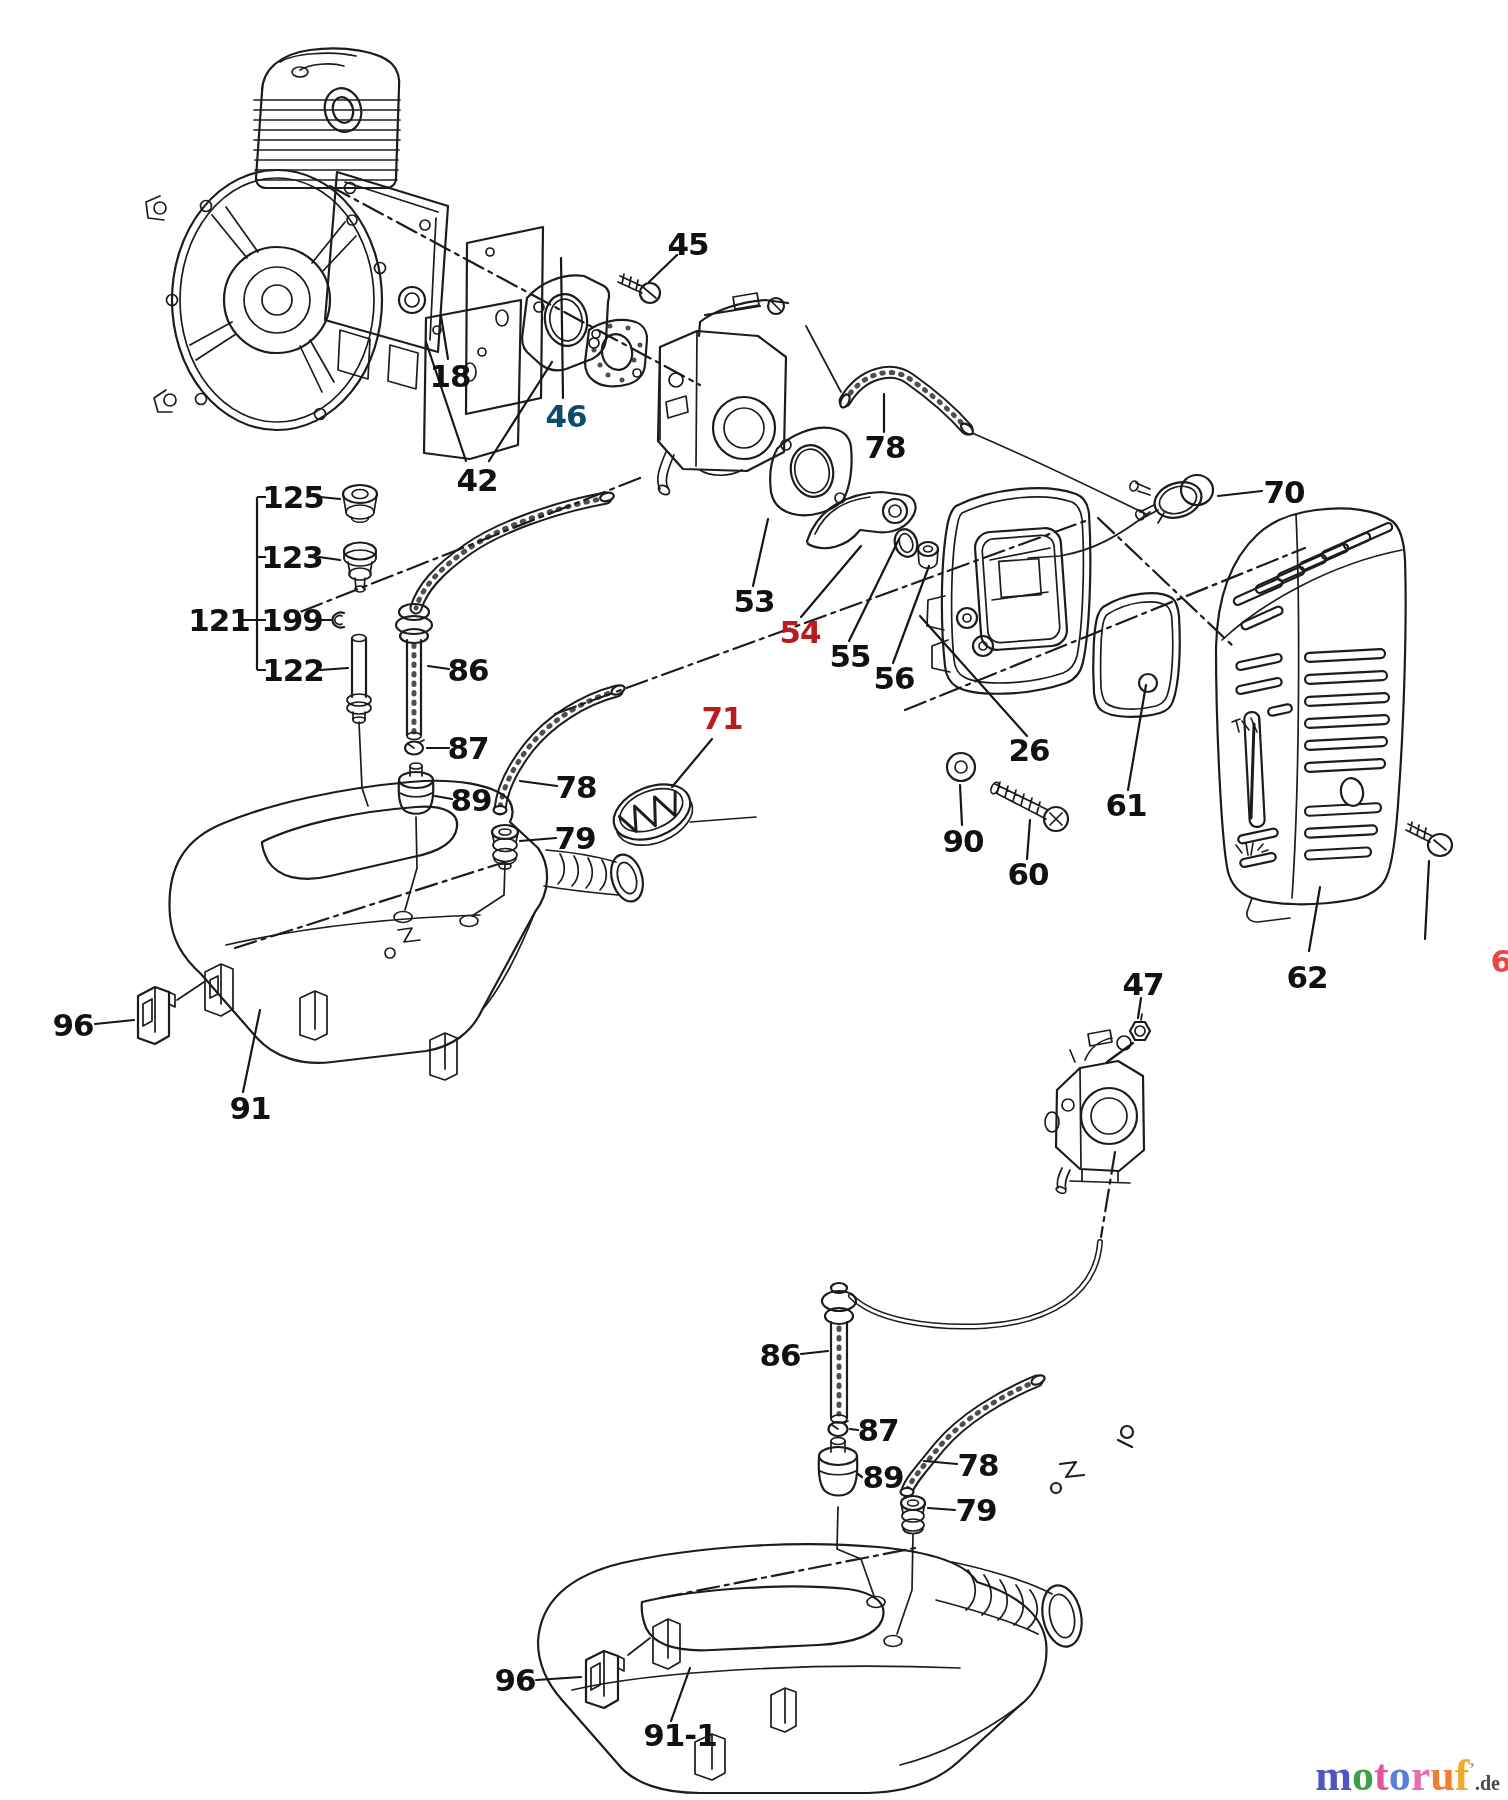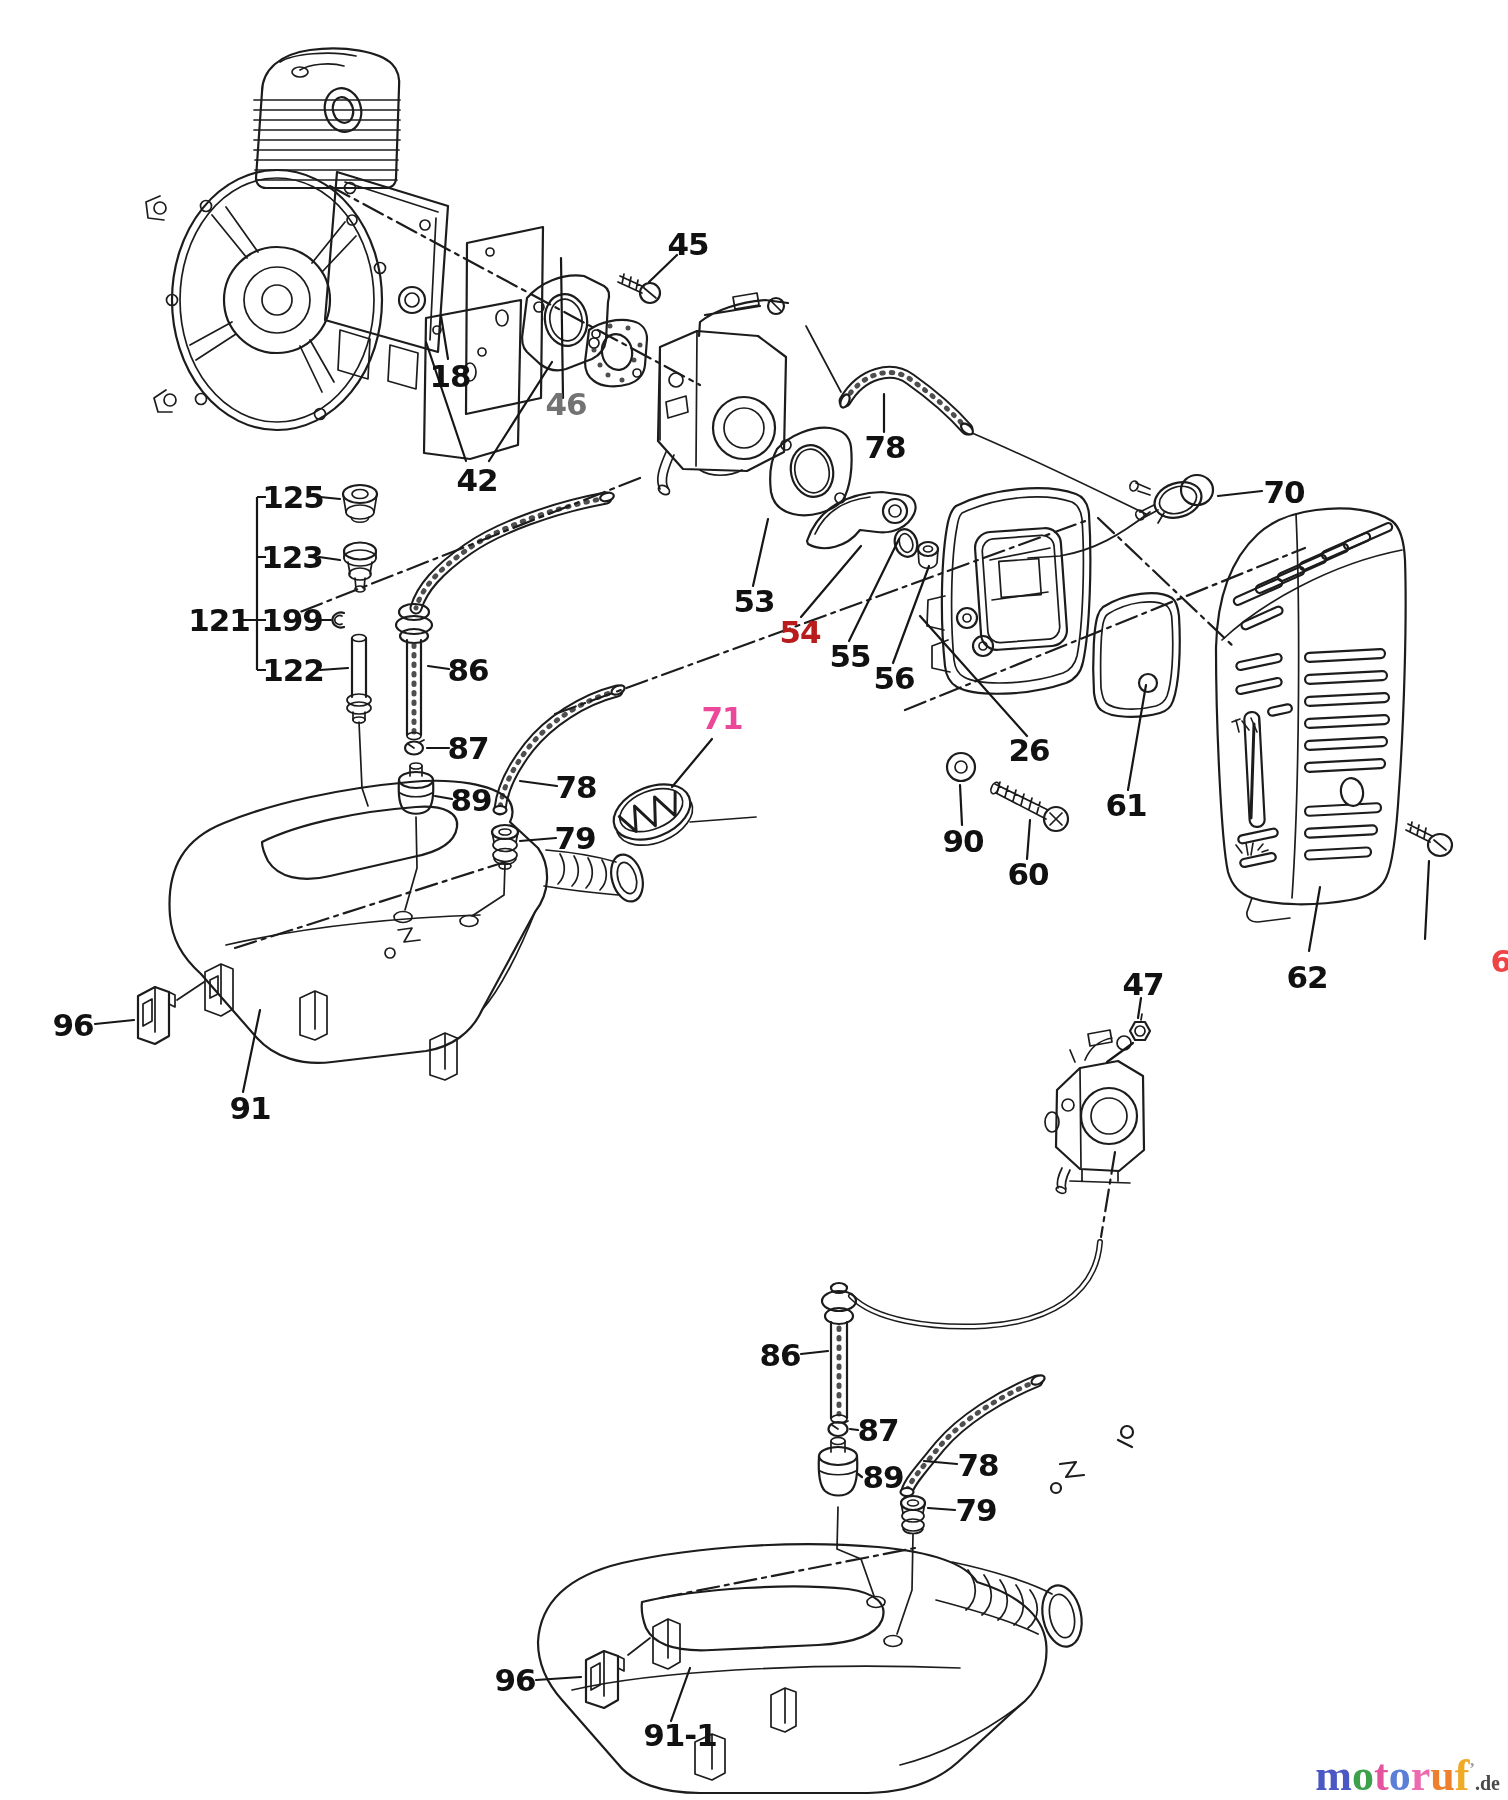--- a/index.html
+++ b/index.html
@@ -483,21 +483,21 @@
       <line x1="955" y1="1510" x2="928" y2="1508"></line>
       <line x1="536" y1="1680" x2="581" y2="1677"></line>
       <line x1="671" y1="1721" x2="690" y2="1668"></line>
       <path d="M257,497 L257,670 M257,497 L266,497 M257,557 L266,557 M257,620 L266,620 M257,670 L266,670" class="bracket"></path>
     </svg>
 
 <div id="labels-layer">
       <div class="plabel" style="left: 688px; top: 244px; color: rgb(17, 17, 17);">45</div>
       <div class="plabel" style="left: 450px; top: 376px; color: rgb(17, 17, 17);">18</div>
       <div class="plabel" style="left: 477px; top: 480px; color: rgb(17, 17, 17);">42</div>
-      <div class="plabel" style="left: 566px; top: 404px; color: #737373;">46</div>
+      <div class="plabel" style="left: 566px; top: 416px; color: #0c4a6e;">46</div>
       <div class="plabel" style="left: 885px; top: 447px; color: rgb(17, 17, 17);">78</div>
       <div class="plabel" style="left: 1284px; top: 492px; color: rgb(17, 17, 17);">70</div>
       <div class="plabel" style="left: 754px; top: 601px; color: rgb(17, 17, 17);">53</div>
       <div class="plabel" style="left: 800px; top: 632px; color: #b91c1c;">54</div>
       <div class="plabel" style="left: 850px; top: 656px; color: rgb(17, 17, 17);">55</div>
       <div class="plabel" style="left: 894px; top: 678px; color: rgb(17, 17, 17);">56</div>
       <div class="plabel" style="left: 1029px; top: 750px; color: rgb(17, 17, 17);">26</div>
       <div class="plabel" style="left: 1126px; top: 805px; color: rgb(17, 17, 17);">61</div>
       <div class="plabel" style="left: 963px; top: 841px; color: rgb(17, 17, 17);">90</div>
       <div class="plabel" style="left: 1028px; top: 874px; color: rgb(17, 17, 17);">60</div>
@@ -506,21 +506,21 @@
       <div class="plabel" style="left: 293px; top: 497px; color: rgb(17, 17, 17);">125</div>
       <div class="plabel" style="left: 292px; top: 557px; color: rgb(17, 17, 17);">123</div>
       <div class="plabel" style="left: 219px; top: 620px; color: rgb(17, 17, 17);">121</div>
       <div class="plabel" style="left: 292px; top: 620px; color: rgb(17, 17, 17);">199</div>
       <div class="plabel" style="left: 293px; top: 670px; color: rgb(17, 17, 17);">122</div>
       <div class="plabel" style="left: 468px; top: 670px; color: rgb(17, 17, 17);">86</div>
       <div class="plabel" style="left: 468px; top: 748px; color: rgb(17, 17, 17);">87</div>
       <div class="plabel" style="left: 471px; top: 800px; color: rgb(17, 17, 17);">89</div>
       <div class="plabel" style="left: 576px; top: 787px; color: rgb(17, 17, 17);">78</div>
       <div class="plabel" style="left: 575px; top: 838px; color: rgb(17, 17, 17);">79</div>
-      <div class="plabel" style="left: 722px; top: 718px; color: #ec4899;">71</div>
+      <div class="plabel" style="left: 722px; top: 718px; color: #b91c1c;">71</div>
       <div class="plabel" style="left: 73px; top: 1025px; color: rgb(17, 17, 17);">96</div>
       <div class="plabel" style="left: 250px; top: 1108px; color: rgb(17, 17, 17);">91</div>
       <div class="plabel" style="left: 1143px; top: 984px; color: rgb(17, 17, 17);">47</div>
       <div class="plabel" style="left: 780px; top: 1355px; color: rgb(17, 17, 17);">86</div>
       <div class="plabel" style="left: 878px; top: 1430px; color: rgb(17, 17, 17);">87</div>
       <div class="plabel" style="left: 883px; top: 1477px; color: rgb(17, 17, 17);">89</div>
       <div class="plabel" style="left: 978px; top: 1465px; color: rgb(17, 17, 17);">78</div>
       <div class="plabel" style="left: 976px; top: 1510px; color: rgb(17, 17, 17);">79</div>
       <div class="plabel" style="left: 515px; top: 1680px; color: rgb(17, 17, 17);">96</div>
       <div class="plabel" style="left: 680px; top: 1735px; color: rgb(17, 17, 17);">91-1</div>

